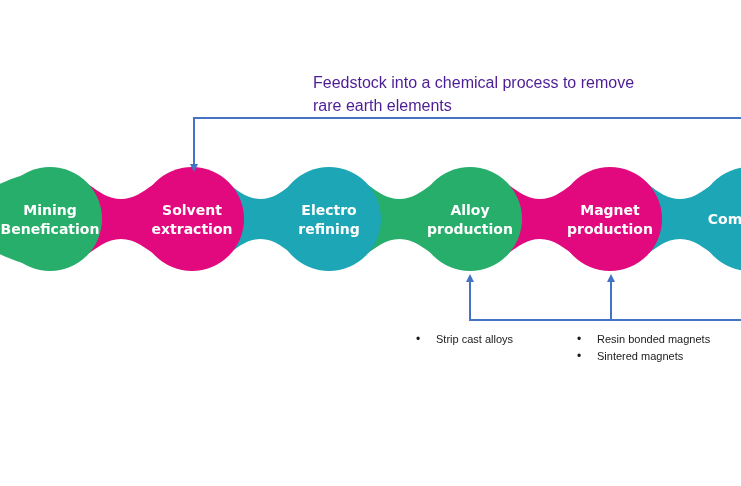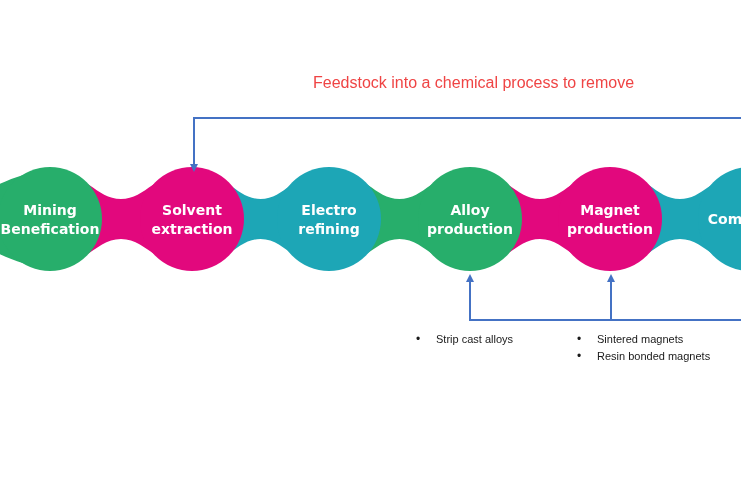--- a/index.html
+++ b/index.html
@@ -1,19 +1,19 @@
 <!DOCTYPE html>
 <html><head>
   <meta charset="utf-8">
   <style>
     html, body { margin: 0; padding: 0; background: #ffffff; }
     body { width: 741px; height: 486px; overflow: hidden; position: relative; font-family: "DejaVu Sans", "Liberation Sans", sans-serif; }
     #diagram { position: absolute; left: 0; top: 0; width: 741px; height: 486px; }
     .stage-label { font-family: "DejaVu Sans", sans-serif; font-size: 14px; font-weight: bold; fill: #ffffff; text-anchor: middle; }
-    .annotation { position: absolute; left: 313px; top: 71px; font-family: "Liberation Sans", sans-serif; font-size: 16px; line-height: 23px; color: #ef4444; }
+    .annotation { position: absolute; left: 313px; top: 71px; font-family: "Liberation Sans", sans-serif; font-size: 16px; line-height: 23px; color: #4c1d95; }
     .bullets { position: absolute; font-family: "Liberation Sans", sans-serif; font-size: 11px; color: #1a1a1a; margin: 0; padding: 0; list-style: none; }
     .bullets li { position: relative; padding-left: 20px; line-height: 17px; }
     .bullets li::before { content: "\2022"; position: absolute; left: 0; top: 0; font-size: 12px; }
     #bullets-alloy { left: 416px; top: 331px; }
     #bullets-magnet { left: 577px; top: 331px; }
   </style>
 </head>
 <body>
 
 <svg id="diagram" xmlns="http://www.w3.org/2000/svg" width="741" height="486" viewBox="0 0 741 486">
@@ -71,22 +71,23 @@
     </g>
 
   <polyline points="741,118 194,118 194,168" fill="none" stroke="#4472c4" stroke-width="2" marker-end="url(#arrowhead)"></polyline>
 
   <polyline points="741,320 470,320 470,278" fill="none" stroke="#4472c4" stroke-width="2" marker-end="url(#arrowhead)"></polyline>
   <line x1="611" y1="320" x2="611" y2="278" stroke="#4472c4" stroke-width="2" marker-end="url(#arrowhead)"></line>
 </svg>
 
 <div class="annotation">
   <div>Feedstock into a chemical process to remove</div>
+  <div>rare earth elements</div>
 </div>
 
 <ul class="bullets" id="bullets-alloy">
   <li>Strip cast alloys</li>
 </ul>
 
 <ul class="bullets" id="bullets-magnet">
+  <li>Resin bonded magnets</li>
   <li>Sintered magnets</li>
-  <li>Resin bonded magnets</li>
 </ul>
 
 </body></html>

